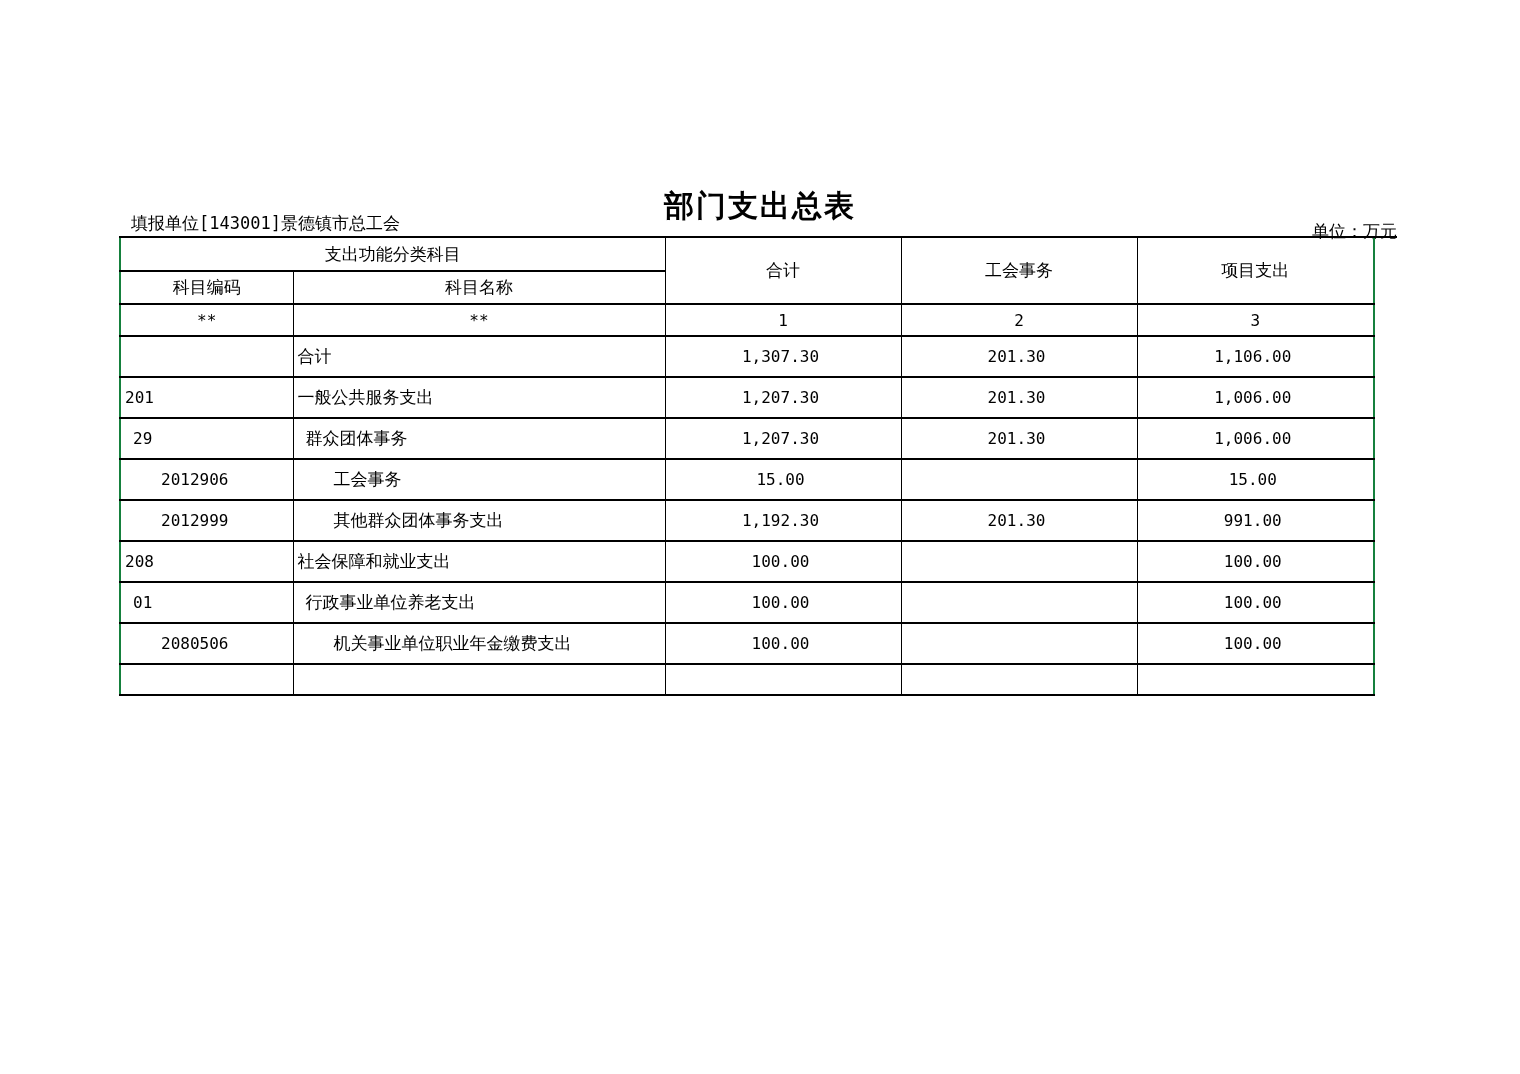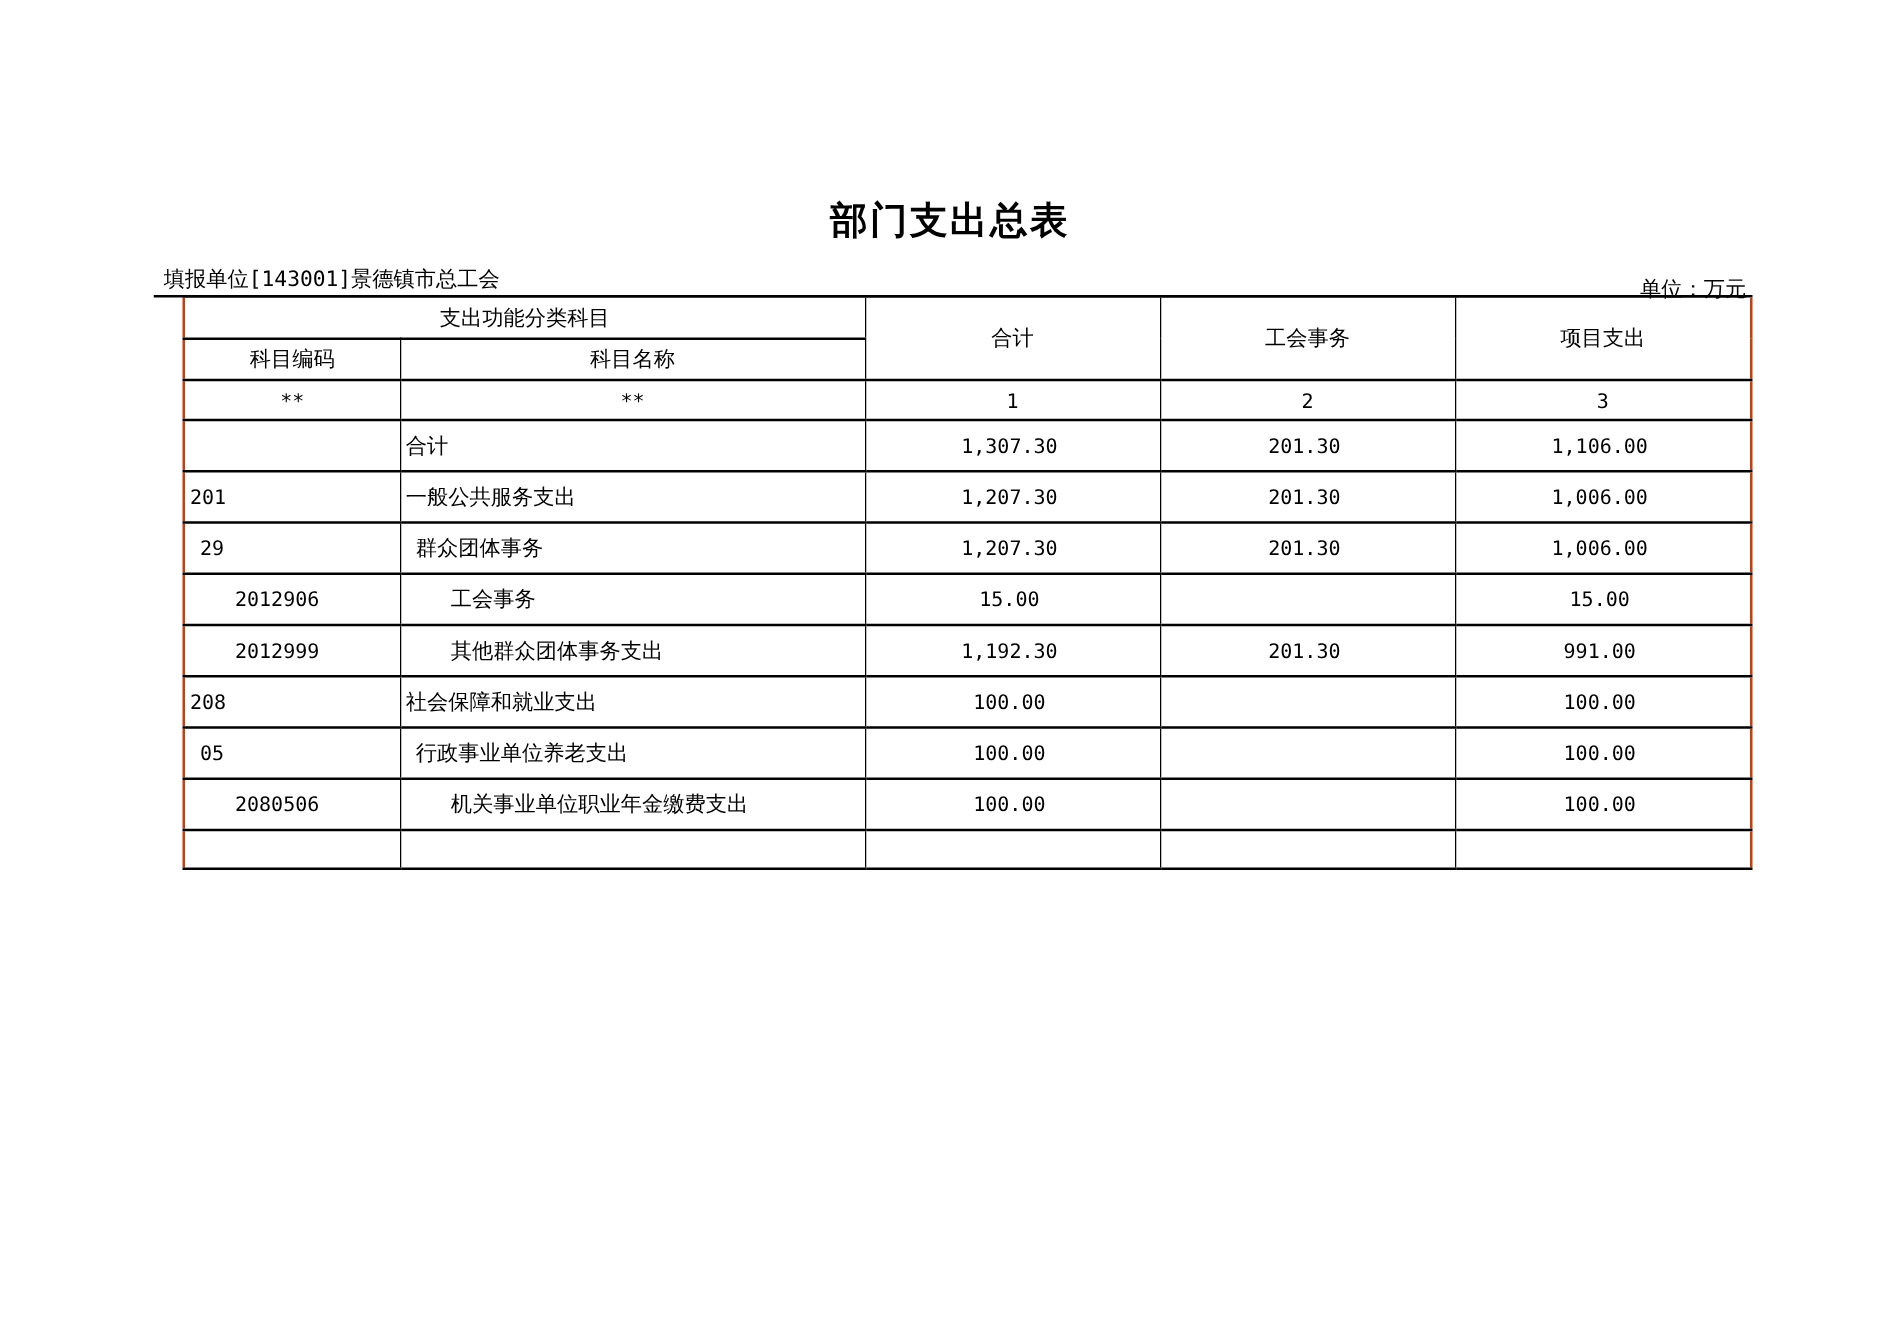--- a/index.html
+++ b/index.html
@@ -1,21 +1,21 @@
 <!DOCTYPE html>
 <html><head>
 <meta charset="utf-8">
 <style>
   * { margin: 0; padding: 0; box-sizing: border-box; }
   html, body { width: 1520px; height: 1074px; background: #ffffff; overflow: hidden; }
   body { position: relative; font-family: "DejaVu Sans", sans-serif; color: #000; }
 
   .title {
     position: absolute;
-    top: 156px; left: 0; width: 1520px;
+    top: 186px; left: 0; width: 1520px;
     text-align: center;
     font-family: "DejaVu Serif", "Liberation Serif", serif;
     font-size: 30px;
     font-weight: bold;
     letter-spacing: 2px;
   }
 
   .meta-left {
     position: absolute;
     left: 131px; top: 212px;
@@ -30,25 +30,25 @@
 
   .header-rule {
     position: absolute;
     left: 123px; top: 236px;
     width: 1274px; height: 2px;
     background: #000;
   }
 
   table.report {
     position: absolute;
-    left: 146px; top: 236px;
+    left: 119px; top: 236px;
     width: 1254px;
     table-layout: fixed;
     border-collapse: collapse;
-    border: 2px solid #c2410c;
+    border: 2px solid #15803d;
   }
   table.report th, table.report td {
     border: 1px solid #000;
     border-top-width: 2px;
     border-bottom-width: 2px;
     vertical-align: middle;
     overflow: hidden;
     white-space: nowrap;
   }
   table.report th {
@@ -157,21 +157,21 @@
       <td class="num">991.00</td>
     </tr>
     <tr class="datarow">
       <td class="code lv1">208</td>
       <td class="name lv1">社会保障和就业支出</td>
       <td class="num">100.00</td>
       <td class="num"></td>
       <td class="num">100.00</td>
     </tr>
     <tr class="datarow">
-      <td class="code lv2">05</td>
+      <td class="code lv2">01</td>
       <td class="name lv2">行政事业单位养老支出</td>
       <td class="num">100.00</td>
       <td class="num"></td>
       <td class="num">100.00</td>
     </tr>
     <tr class="datarow">
       <td class="code lv3">2080506</td>
       <td class="name lv3">机关事业单位职业年金缴费支出</td>
       <td class="num">100.00</td>
       <td class="num"></td>

